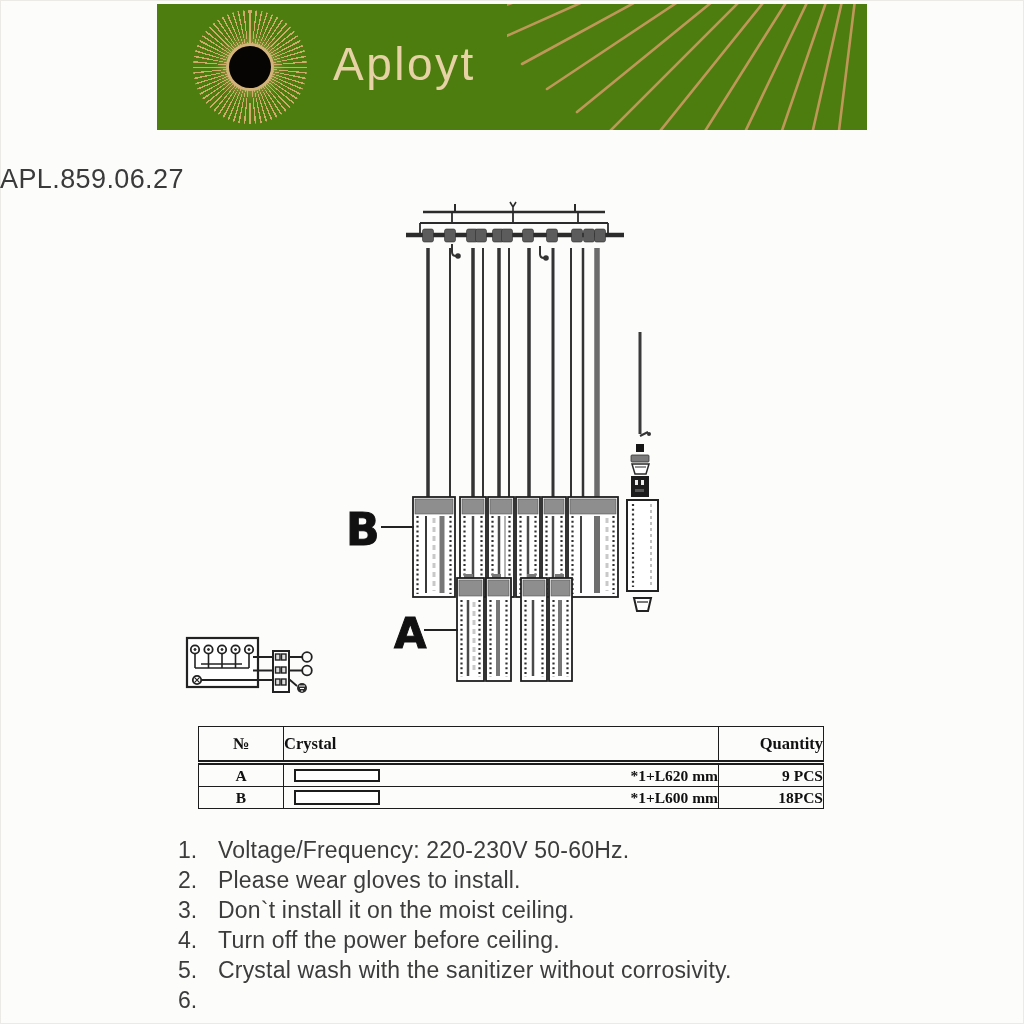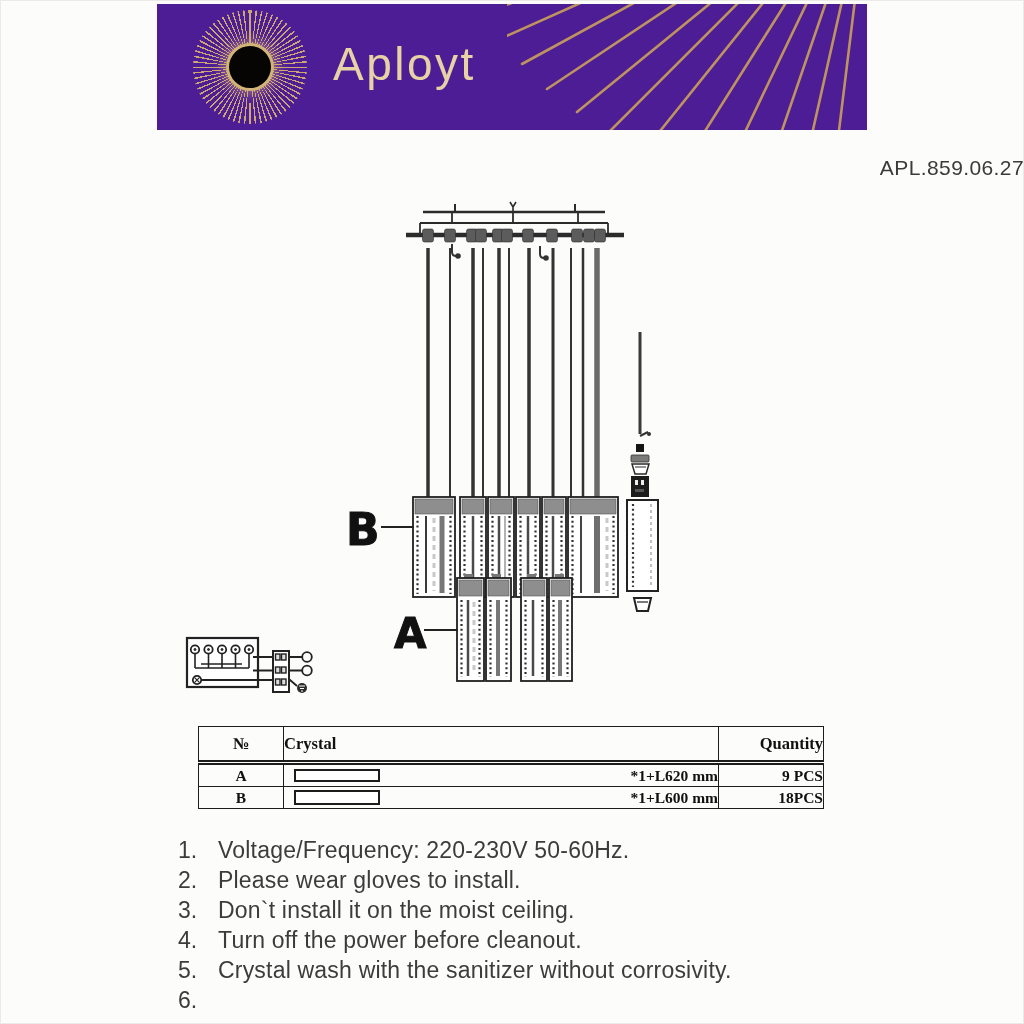--- a/index.html
+++ b/index.html
@@ -8,21 +8,21 @@
     width:1024px;height:1024px;
     background:#fcfcfb;
     font-family:"Liberation Sans",sans-serif;
     overflow:hidden;
     box-shadow:inset 0 0 0 1px #eceae6;
   }
 
   
   .banner{
     position:absolute;left:157px;top:4px;width:710px;height:126px;
-    background:#4c1d95;overflow:hidden;
+    background:#4d7c0f;overflow:hidden;
   }
   .logo-burst{
     position:absolute;left:36px;top:6px;width:114px;height:114px;border-radius:50%;
     background:repeating-conic-gradient(from 0deg, rgba(214,174,112,0.95) 0deg 1.6deg, rgba(12,9,6,0) 1.6deg 5.6deg);
   }
   .logo-center{
     position:absolute;left:69px;top:39px;width:42px;height:42px;border-radius:50%;
     background:#070503;
     border:3px solid rgba(233,199,134,0.9);
     box-shadow:0 0 12px 4px rgba(222,182,116,0.5);
@@ -33,22 +33,22 @@
     font-family:"Liberation Sans",sans-serif;font-weight:400;
   }
   .banner-rays{position:absolute;right:0;top:0;}
 
   
   .doc-title{
     position:absolute;left:0;right:0;top:135px;text-align:center;
     font-size:24.5px;color:#3a3a3a;letter-spacing:0.4px;
   }
   .doc-model{
-    position:absolute;left:0;right:0;top:156px;text-align:right;
-    font-size:21px;color:#3a3a3a;letter-spacing:0.4px;
+    position:absolute;left:0;right:0;top:164px;text-align:left;
+    font-size:27px;color:#3a3a3a;letter-spacing:0.4px;
   }
 
   
   .diagram{position:absolute;left:168px;top:198px;}
 
   
   .parts-table{
     position:absolute;left:198px;top:726px;
     border-collapse:collapse;
     font-family:"Liberation Serif",serif;font-weight:bold;color:#111;
@@ -330,21 +330,21 @@
     <div class="instr-item">
       <span class="instr-num">2.</span>
       <span class="instr-text">Please wear gloves to install.</span>
     </div>
     <div class="instr-item">
       <span class="instr-num">3.</span>
       <span class="instr-text">Don`t install it on the moist ceiling.</span>
     </div>
     <div class="instr-item">
       <span class="instr-num">4.</span>
-      <span class="instr-text">Turn off the power before cleanout.</span>
+      <span class="instr-text">Turn off the power before ceiling.</span>
     </div>
     <div class="instr-item">
       <span class="instr-num">5.</span>
       <span class="instr-text">Crystal wash with the sanitizer without corrosivity.</span>
     </div>
     <div class="instr-item">
       <span class="instr-num">6.</span>
     </div>
   </div>
 

